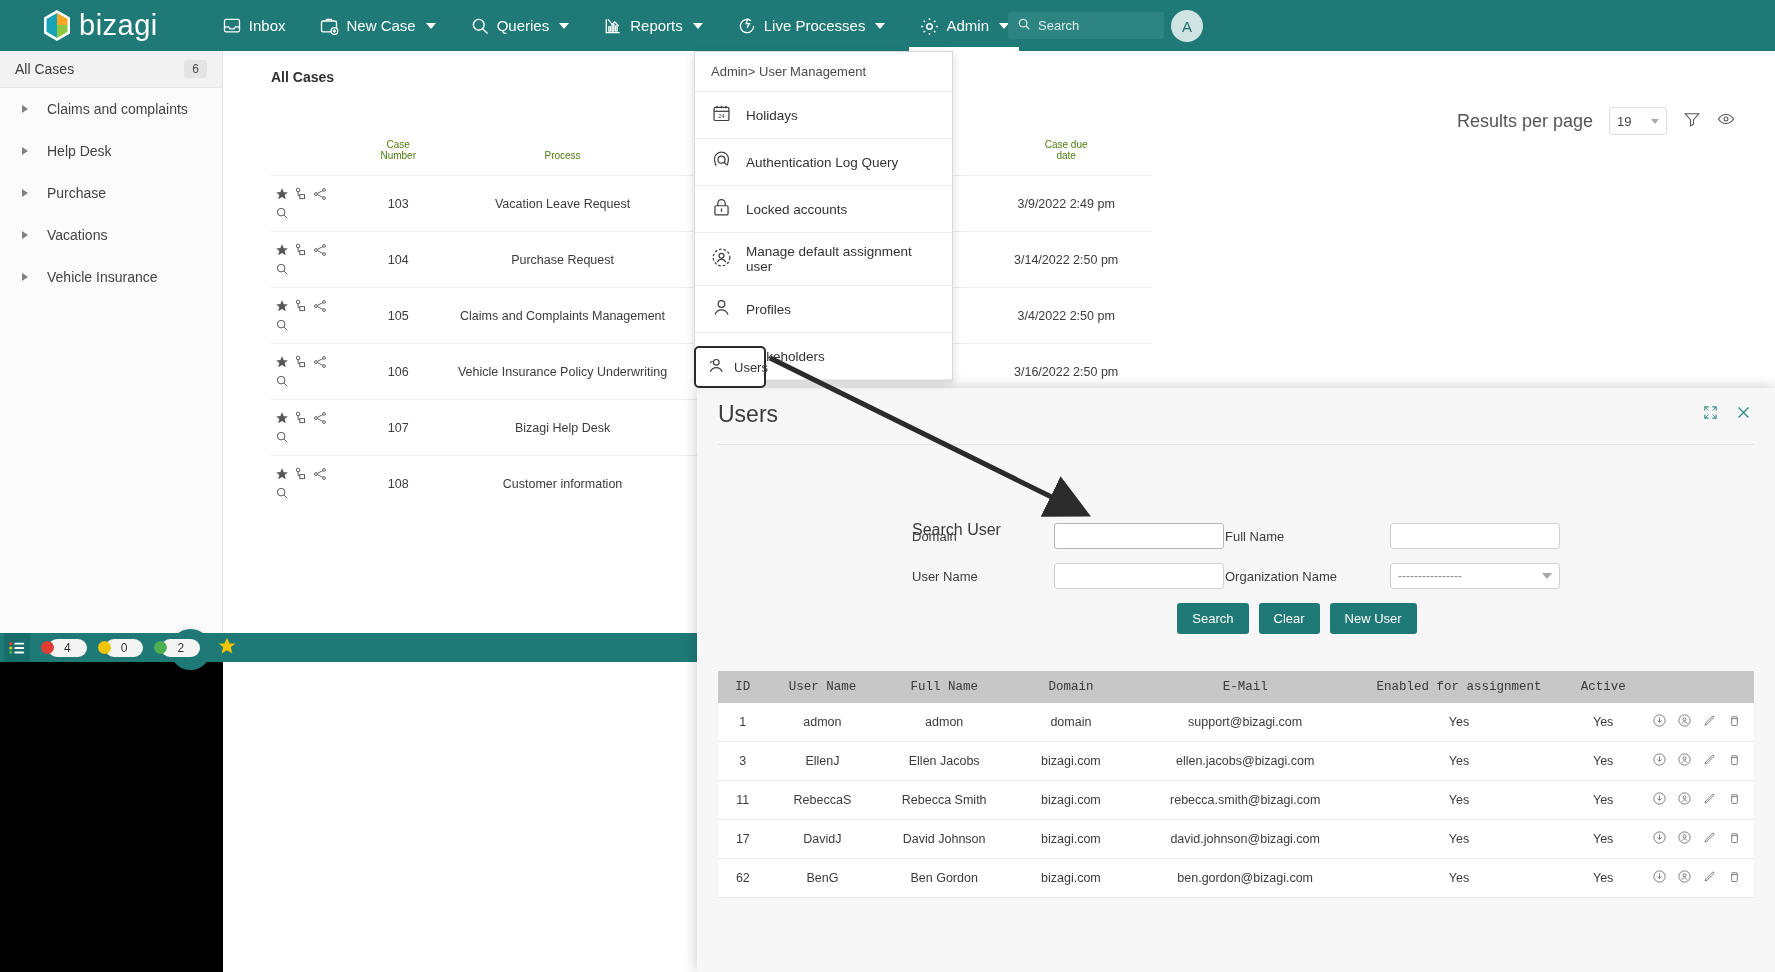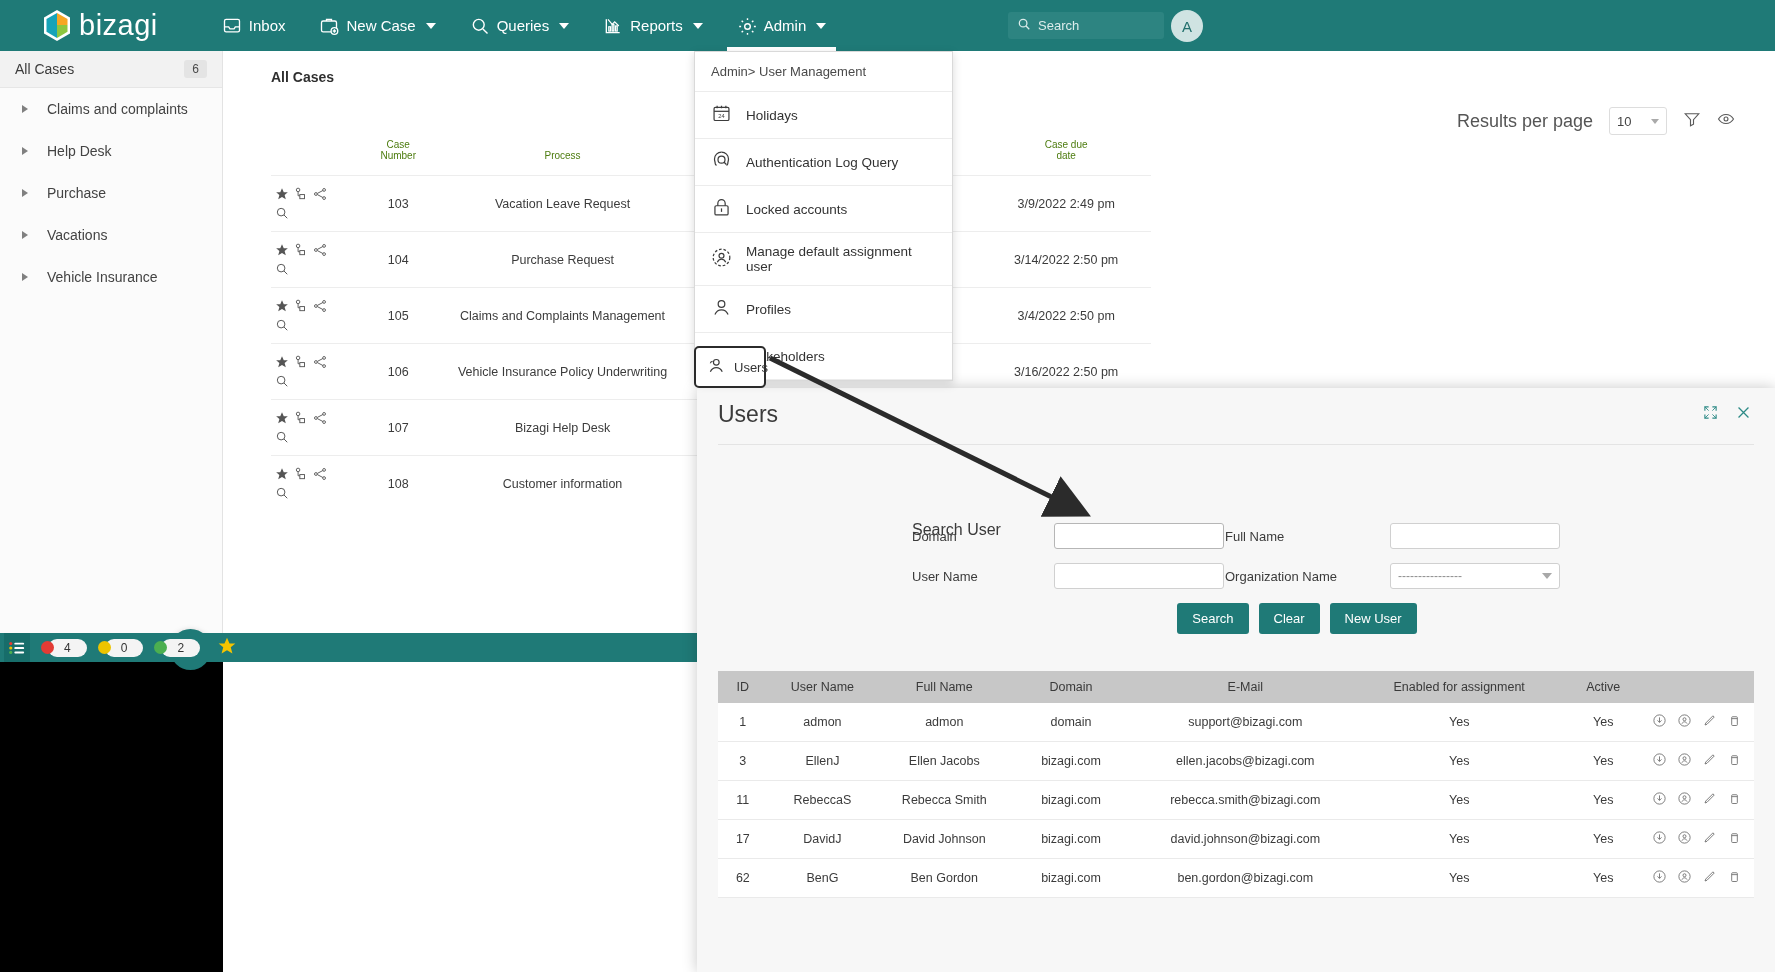--- a/index.html
+++ b/index.html
@@ -157,21 +157,21 @@
   }
   .btnrow{ position:absolute; left:215px; top:215px; width:770px; display:flex; justify-content:center; gap:10px;}
   .btn{
     background:#1f7a77;color:#fff;border:none;border-radius:3px;font-size:13px;
     padding:8px 15px; cursor:pointer; font-family:"Liberation Sans", sans-serif;
   }
 
   table.ut{ position:absolute; left:21px; top:283px; width:1036px; border-collapse:collapse; }
   table.ut th{
     background:#c7c7c7; color:#3a3a3a; font-size:12.5px; font-weight:normal;
-    padding:9px 4px; text-align:center;
+    padding:9px 4px; text-align:center;font-family:Liberation Mono, monospace;
   }
   table.ut td{
     font-size:12.5px; color:#3b3b3b; padding:10px 4px; text-align:center;
     border-bottom:1px solid #eaeaea; background:#fff;
   }
   .uicons{ display:flex; gap:10px; justify-content:flex-end; padding-right:8px; }
 
   
   .arrow-svg{ position:absolute; left:0; top:0; width:1775px; height:972px; pointer-events:none; z-index:80; }
 </style>
@@ -237,20 +237,30 @@
               <path d="M6 4l5 6 3-3 5 5" stroke-width="1.4"></path>
             <rect x="7" y="13" width="2" height="5"></rect>
               <rect x="11" y="10" width="2" height="8"></rect>
               <rect x="15" y="12" width="2" height="6"></rect>
           </svg>
         </span>
         <span>Reports</span>
         <i class="caret"></i>
       </div>
 
+      <div class="nav-item">
+        <span class="nav-icon">
+          <svg width="20" height="20" viewBox="0 0 24 24" fill="none" stroke="#fff" stroke-width="1.6">
+            <path d="M20 12a8 8 0 1 1-3.2-6.4"></path>
+              <path d="M13 3l-2 6h4l-3 5" stroke-width="1.5"></path>
+          </svg>
+        </span>
+        <span>Live Processes</span>
+        <i class="caret"></i>
+      </div>
 
       <div class="nav-item active">
         <span class="nav-icon">
           <svg width="21" height="21" viewBox="0 0 24 24" fill="none" stroke="#fff" stroke-width="1.6">
             <circle cx="12" cy="12" r="3.2"></circle>
             <path d="M12 2.5v2.2M12 19.3v2.2M21.5 12h-2.2M4.7 12H2.5M18.7 5.3l-1.6 1.6M6.9 17.1l-1.6 1.6M18.7 18.7l-1.6-1.6M6.9 6.9 5.3 5.3"></path>
           </svg>
         </span>
         <span>Admin</span>
         <i class="caret"></i>
@@ -309,21 +319,21 @@
       </span>
     </div>
   </div>
 
   <div class="cases">
     <div class="cases-title">All Cases</div>
 
     <div class="pager">
       <span class="lbl">Results per page</span>
       <div class="pp-select">
-        <span>10</span>
+        <span>19</span>
         <i style="width:0;height:0;border-left:4px solid transparent;border-right:4px solid transparent;border-top:5px solid #aaa;"></i>
       </div>
       <span>
         <svg width="18" height="18" viewBox="0 0 24 24" fill="none" stroke="#5a5a5a" stroke-width="1.5">
           <path d="M3 5h18l-7 8v6l-4 2v-8z"></path>
         </svg>
       </span>
       <span>
         <svg width="18" height="18" viewBox="0 0 24 24" fill="none" stroke="#5a5a5a" stroke-width="1.5">
           <path d="M2 12s3.6-6 10-6 10 6 10 6-3.6 6-10 6-10-6-10-6z"></path>

